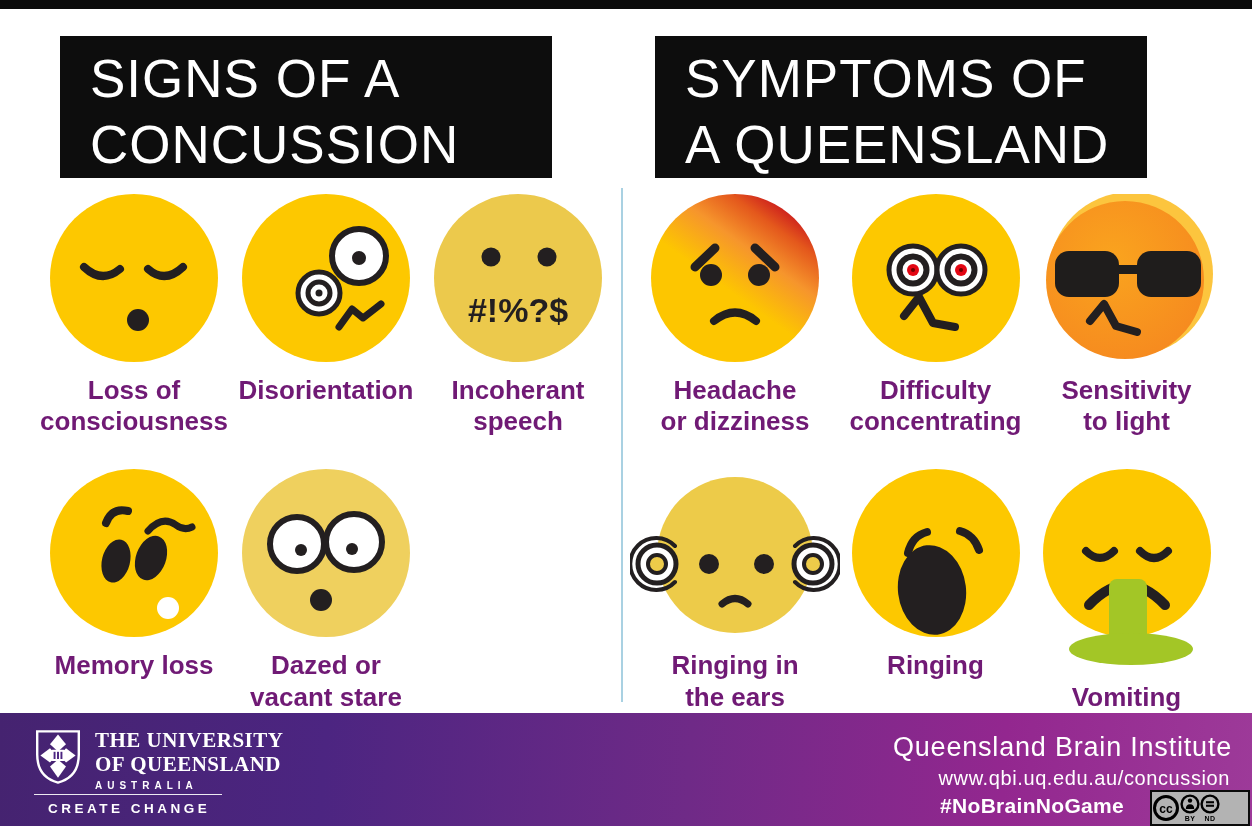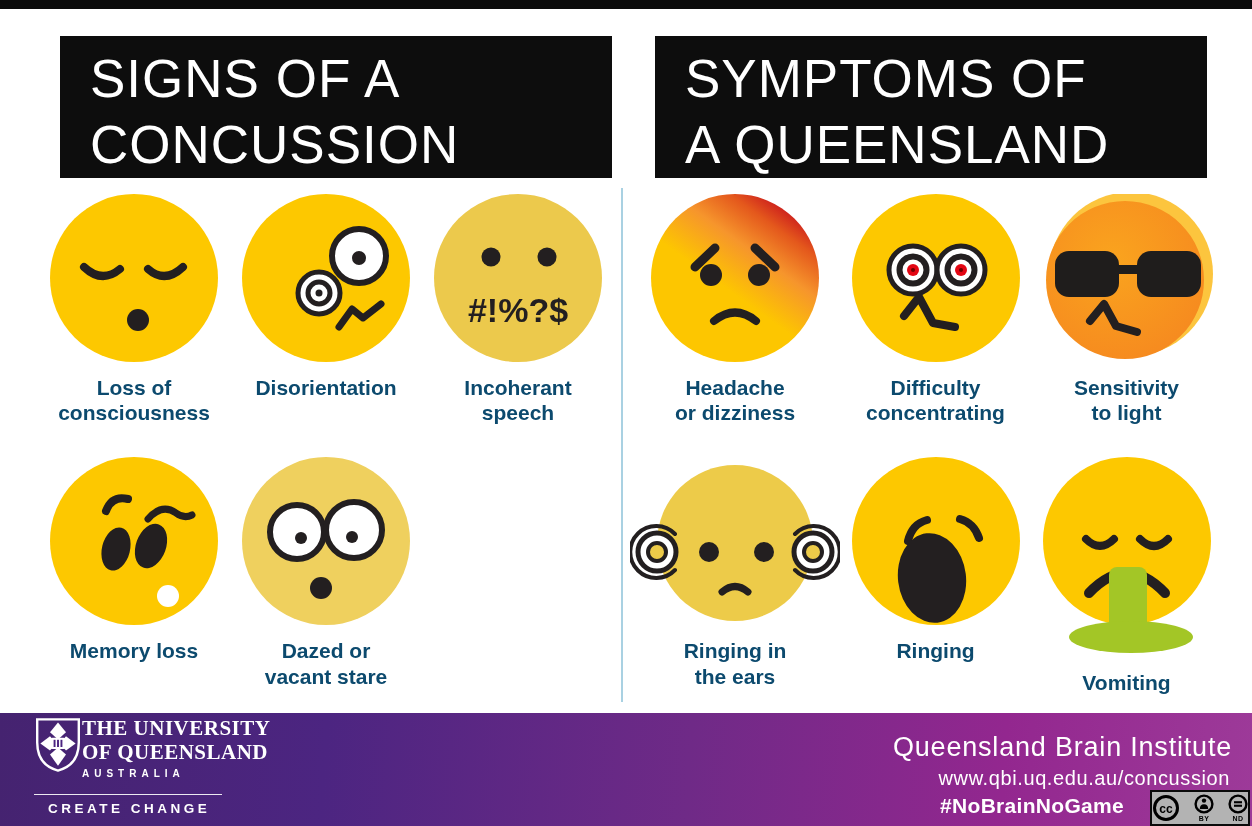--- a/index.html
+++ b/index.html
@@ -1,44 +1,44 @@
 <!DOCTYPE html>
 <html><head>
 <meta charset="utf-8">
 <style>
   html,body{margin:0;padding:0;background:#888;}
   .stage{position:relative;width:1252px;height:826px;background:#ffffff;overflow:hidden;
          font-family:"Liberation Sans",sans-serif;}
   .top-border{position:absolute;left:0;top:0;width:100%;height:9px;background:#0b0b0b;}
-  .header-box{position:absolute;top:36px;height:142px;width:552px;background:#0d0d0d;color:#fff;
+  .header-box{position:absolute;top:36px;height:142px;width:492px;background:#0d0d0d;color:#fff;
               font-size:53px;line-height:1.24;letter-spacing:1px;padding:10px 0 0 30px;
               box-sizing:border-box;white-space:pre-line;font-weight:400;}
   .header-left{left:60px;}
   .header-right{left:655px;}
   .divider{position:absolute;left:621px;top:188px;width:2px;height:514px;background:#A9D1E2;}
   .half{position:absolute;top:194px;display:grid;grid-template-columns:repeat(3,1fr);row-gap:32px;}
   .half-left{left:38px;width:576px;}
   .half-right{left:630px;width:592px;}
   .cell{display:flex;flex-direction:column;align-items:center;}
   .face{flex:none;}
-  .face-label{margin-top:13px;color:#0c4a6e;font-weight:bold;font-size:21px;line-height:1.2;
+  .face-label{margin-top:13px;color:#701a75;font-weight:bold;font-size:26px;line-height:1.2;
               text-align:center;white-space:pre-line;}
   .footer{position:absolute;left:0;bottom:0;width:100%;height:113px;color:#fff;
           background:linear-gradient(94deg,#452370 0%,#4C2581 26%,#6f2a87 55%,#93278F 80%,#9D3A99 100%);}
-  .uq-block{position:absolute;left:34px;top:4px;display:flex;align-items:flex-start;}
+  .uq-block{position:absolute;left:34px;top:16px;display:flex;gap:13px;align-items:flex-start;}
   .uq-name{font-family:"Liberation Serif",serif;font-size:21px;font-weight:bold;line-height:1.12;
            white-space:pre-line;letter-spacing:.5px;}
   .uq-country{font-size:10px;letter-spacing:5px;margin-top:4px;font-weight:bold;}
   .uq-rule{position:absolute;left:34px;top:81px;width:188px;border-top:1.5px solid rgba(255,255,255,.9);}
   .uq-tagline{position:absolute;left:48px;top:88px;font-size:13.5px;letter-spacing:3.5px;font-weight:bold;}
   .institute{position:absolute;right:20px;top:19px;font-size:27px;font-weight:300;letter-spacing:.8px;text-align:center;}
   .url{position:absolute;right:22px;top:54px;font-size:20px;font-weight:300;letter-spacing:.6px;}
   .hashtag{position:absolute;right:128px;top:81px;font-size:21px;font-weight:bold;letter-spacing:.3px;}
   .cc-badge{position:absolute;right:2px;bottom:0;width:96px;height:32px;background:#b3b3b3;
-            border:2px solid #0a0a0a;display:flex;align-items:center;justify-content:space-between;margin-left:28px;}
+            border:2px solid #0a0a0a;display:flex;align-items:center;justify-content:flex-start;margin-left:28px;}
   .mini{display:flex;flex-direction:column;align-items:center;line-height:1;}
   .mini-label{font-size:7px;font-weight:bold;color:#000;margin-top:1px;letter-spacing:.5px;}
 </style>
 </head>
 <body>
 
 <div class="stage">
 
   <div class="top-border"></div>
 

